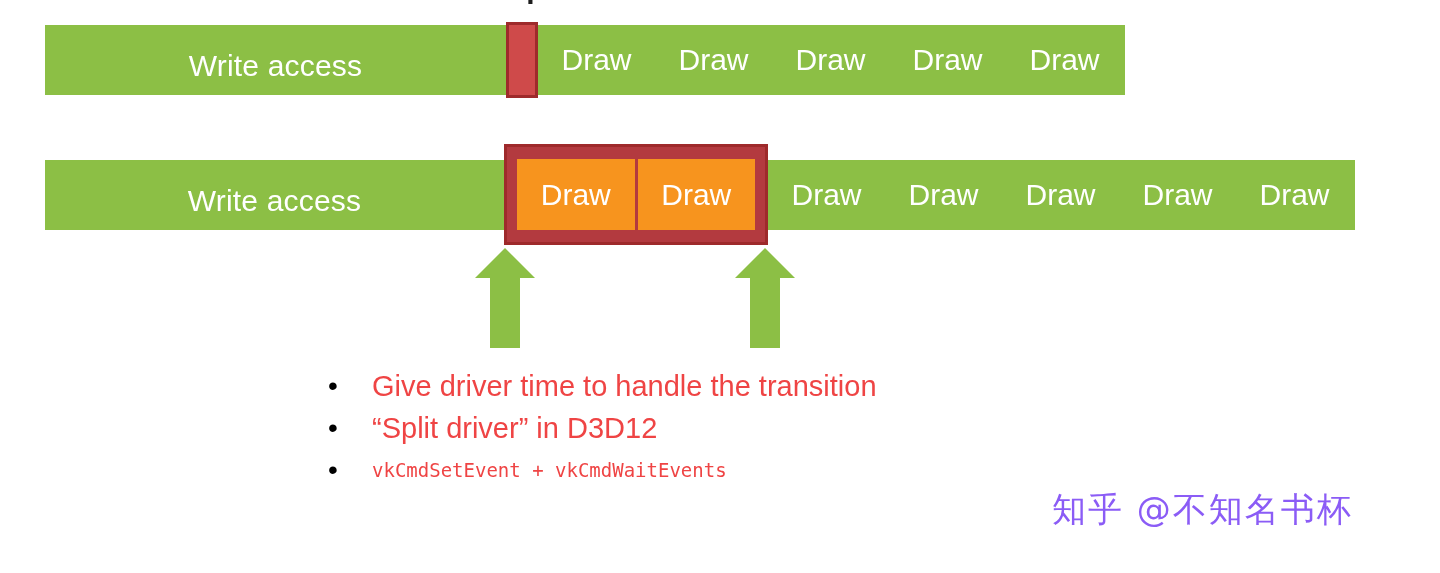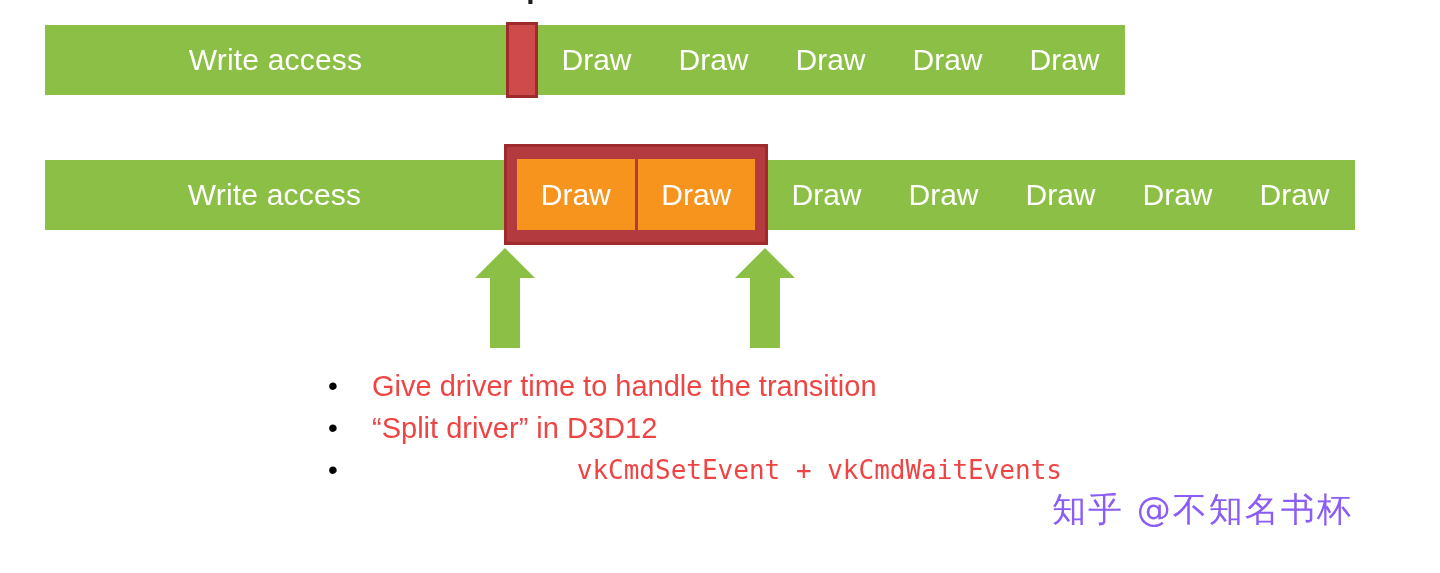--- a/index.html
+++ b/index.html
@@ -52,21 +52,21 @@
   }
   .bar--two {
     left: 45px;
     top: 160px;
     width: 1310px;
     height: 70px;
   }
 
   .write-access {
     position: absolute;
-    top: 0;
+    top: 6px;
     height: 100%;
     display: flex;
     align-items: center;
     justify-content: center;
     color: #ffffff;
     font-size: 30px;
     letter-spacing: 0.2px;
     white-space: nowrap;
   }
   .bar--one .write-access { left: 0; width: 461px; }
@@ -161,23 +161,22 @@
     box-sizing: border-box;
   }
   .bullet-text {
     flex: 1 1 auto;
     color: #ef4444;
     font-size: 29px;
     line-height: 40px;
   }
   .bullet-text.mono {
     font-family: "DejaVu Sans Mono", "Liberation Mono", monospace;
-    font-size: 26px;
+    font-size: 19px;
     letter-spacing: 0px;
-    text-align: right;
   }
   .bullet-text.wrapfix { max-width: 520px; }
 
   
   .watermark {
     position: absolute;
     left: 1052px;
     top: 487px;
     font-size: 34px;
     color: #8b5cf6;

